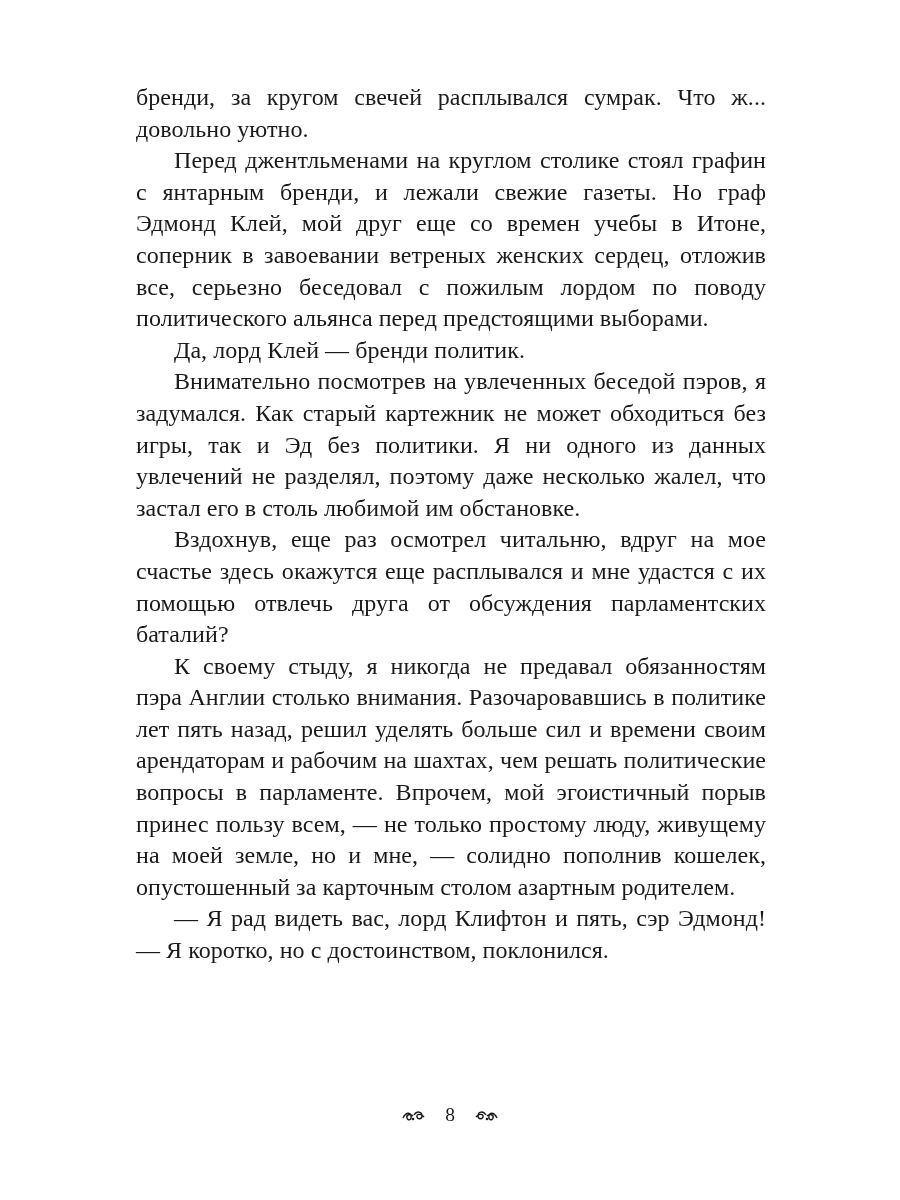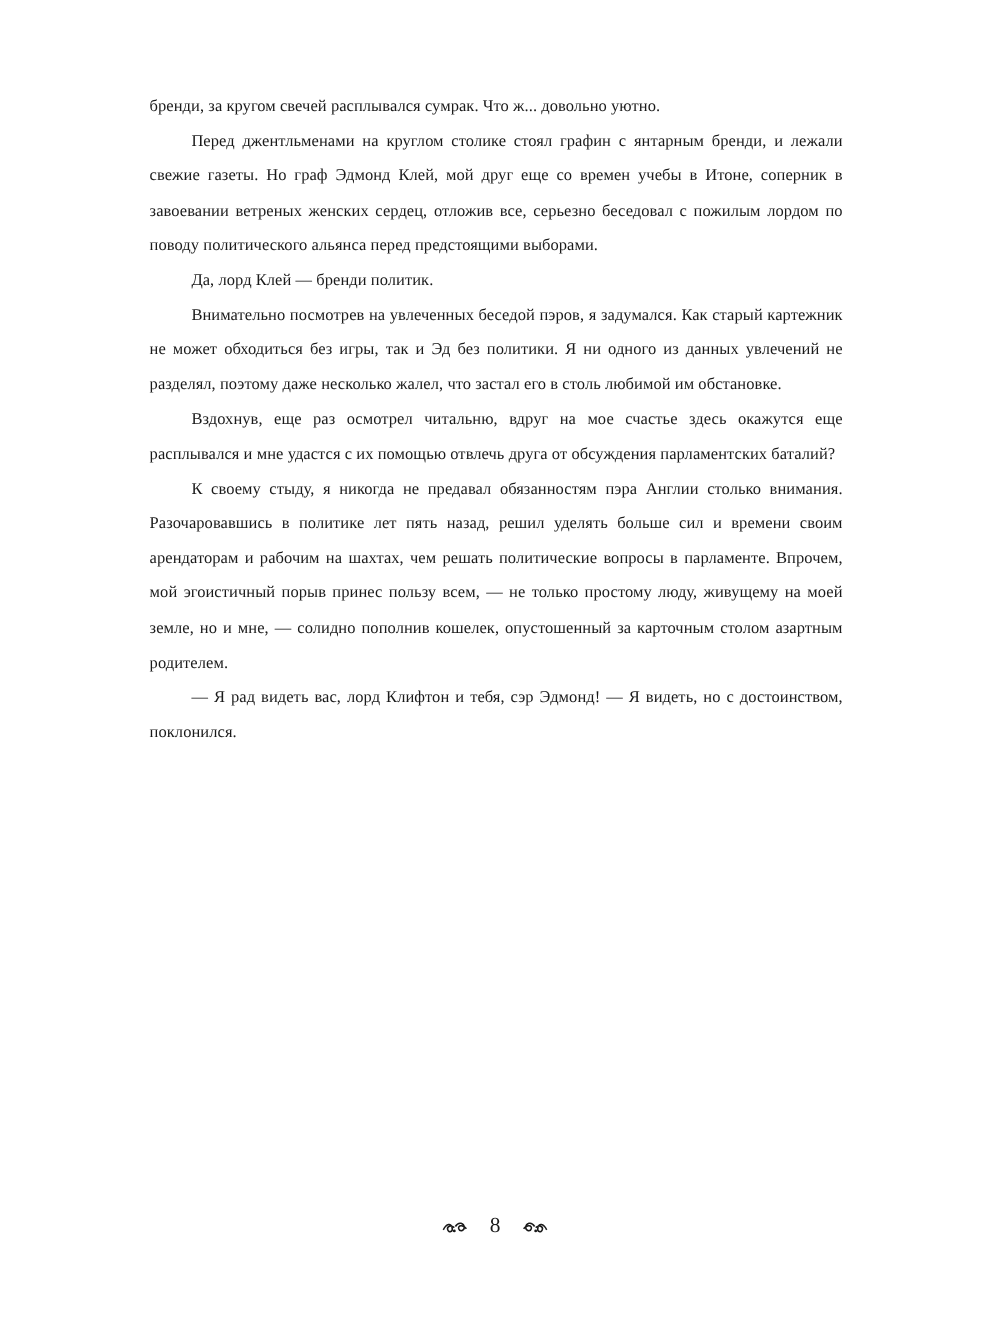--- a/index.html
+++ b/index.html
@@ -21,21 +21,21 @@
     box-sizing: border-box;
   }
   .text-column {
     position: absolute;
     left: 136px;
     top: 82px;
     width: 630px;
   }
   p.para {
     margin: 0;
-    font-size: 15px;
+    font-size: 24px;
     line-height: 31.6px;
     text-align: justify;
     text-indent: 38px;
     hyphens: manual;
     letter-spacing: 0.05px;
   }
   p.para.no-indent {
     text-indent: 0;
   }
   .footer {
@@ -67,21 +67,21 @@
 
 <div class="page">
 
   <div class="text-column">
     <p class="para no-indent">бренди, за кругом свечей расплывался сумрак. Что ж... довольно уютно.</p>
     <p class="para">Перед джентльменами на круглом столике стоял графин с янтарным бренди, и лежали свежие газеты. Но граф Эдмонд Клей, мой друг еще со времен учебы в Итоне, соперник в завоевании ветреных женских сердец, отложив все, серьезно беседовал с пожилым лордом по поводу политического альянса перед предстоящими выборами.</p>
     <p class="para">Да, лорд Клей — бренди политик.</p>
     <p class="para">Внимательно посмотрев на увлеченных беседой пэров, я задумался. Как старый картежник не может обходиться без игры, так и Эд без политики. Я ни одного из данных увлечений не разделял, поэтому даже несколько жалел, что застал его в столь любимой им обстановке.</p>
     <p class="para">Вздохнув, еще раз осмотрел читальню, вдруг на мое счастье здесь окажутся еще расплывался и мне удастся с их помощью отвлечь друга от обсуждения парламентских баталий?</p>
     <p class="para">К своему стыду, я никогда не предавал обязанностям пэра Англии столько внимания. Разочаровавшись в политике лет пять назад, решил уделять больше сил и времени своим арендаторам и рабочим на шахтах, чем решать политические вопросы в парламенте. Впрочем, мой эгоистичный порыв принес пользу всем, — не только простому люду, живущему на моей земле, но и мне, — солидно пополнив кошелек, опустошенный за карточным столом азартным родителем.</p>
-    <p class="para">— Я рад видеть вас, лорд Клифтон и тебя, сэр Эдмонд! — Я видеть, но с достоинством, поклонился.</p>
+    <p class="para">— Я рад видеть вас, лорд Клифтон и пять, сэр Эдмонд! — Я коротко, но с достоинством, поклонился.</p>
   </div>
 
   <div class="footer">
     <span class="orn">
       <svg width="26" height="14" viewBox="0 0 26 14" aria-hidden="true">
         <path d="M2 9 C5 3, 9 3, 10 7 C11 11, 7 12, 6 9 C5 6, 9 4, 12 7" fill="none" stroke="#1a1a1a" stroke-width="1.4"></path>
         <path d="M13 6 C16 1, 21 3, 21 7 C21 10, 17 11, 16 8 C15 5, 20 4, 23 8" fill="none" stroke="#1a1a1a" stroke-width="1.4"></path>
         <circle cx="12" cy="10" r="1.3" fill="#1a1a1a"></circle>
       </svg>
     </span>

